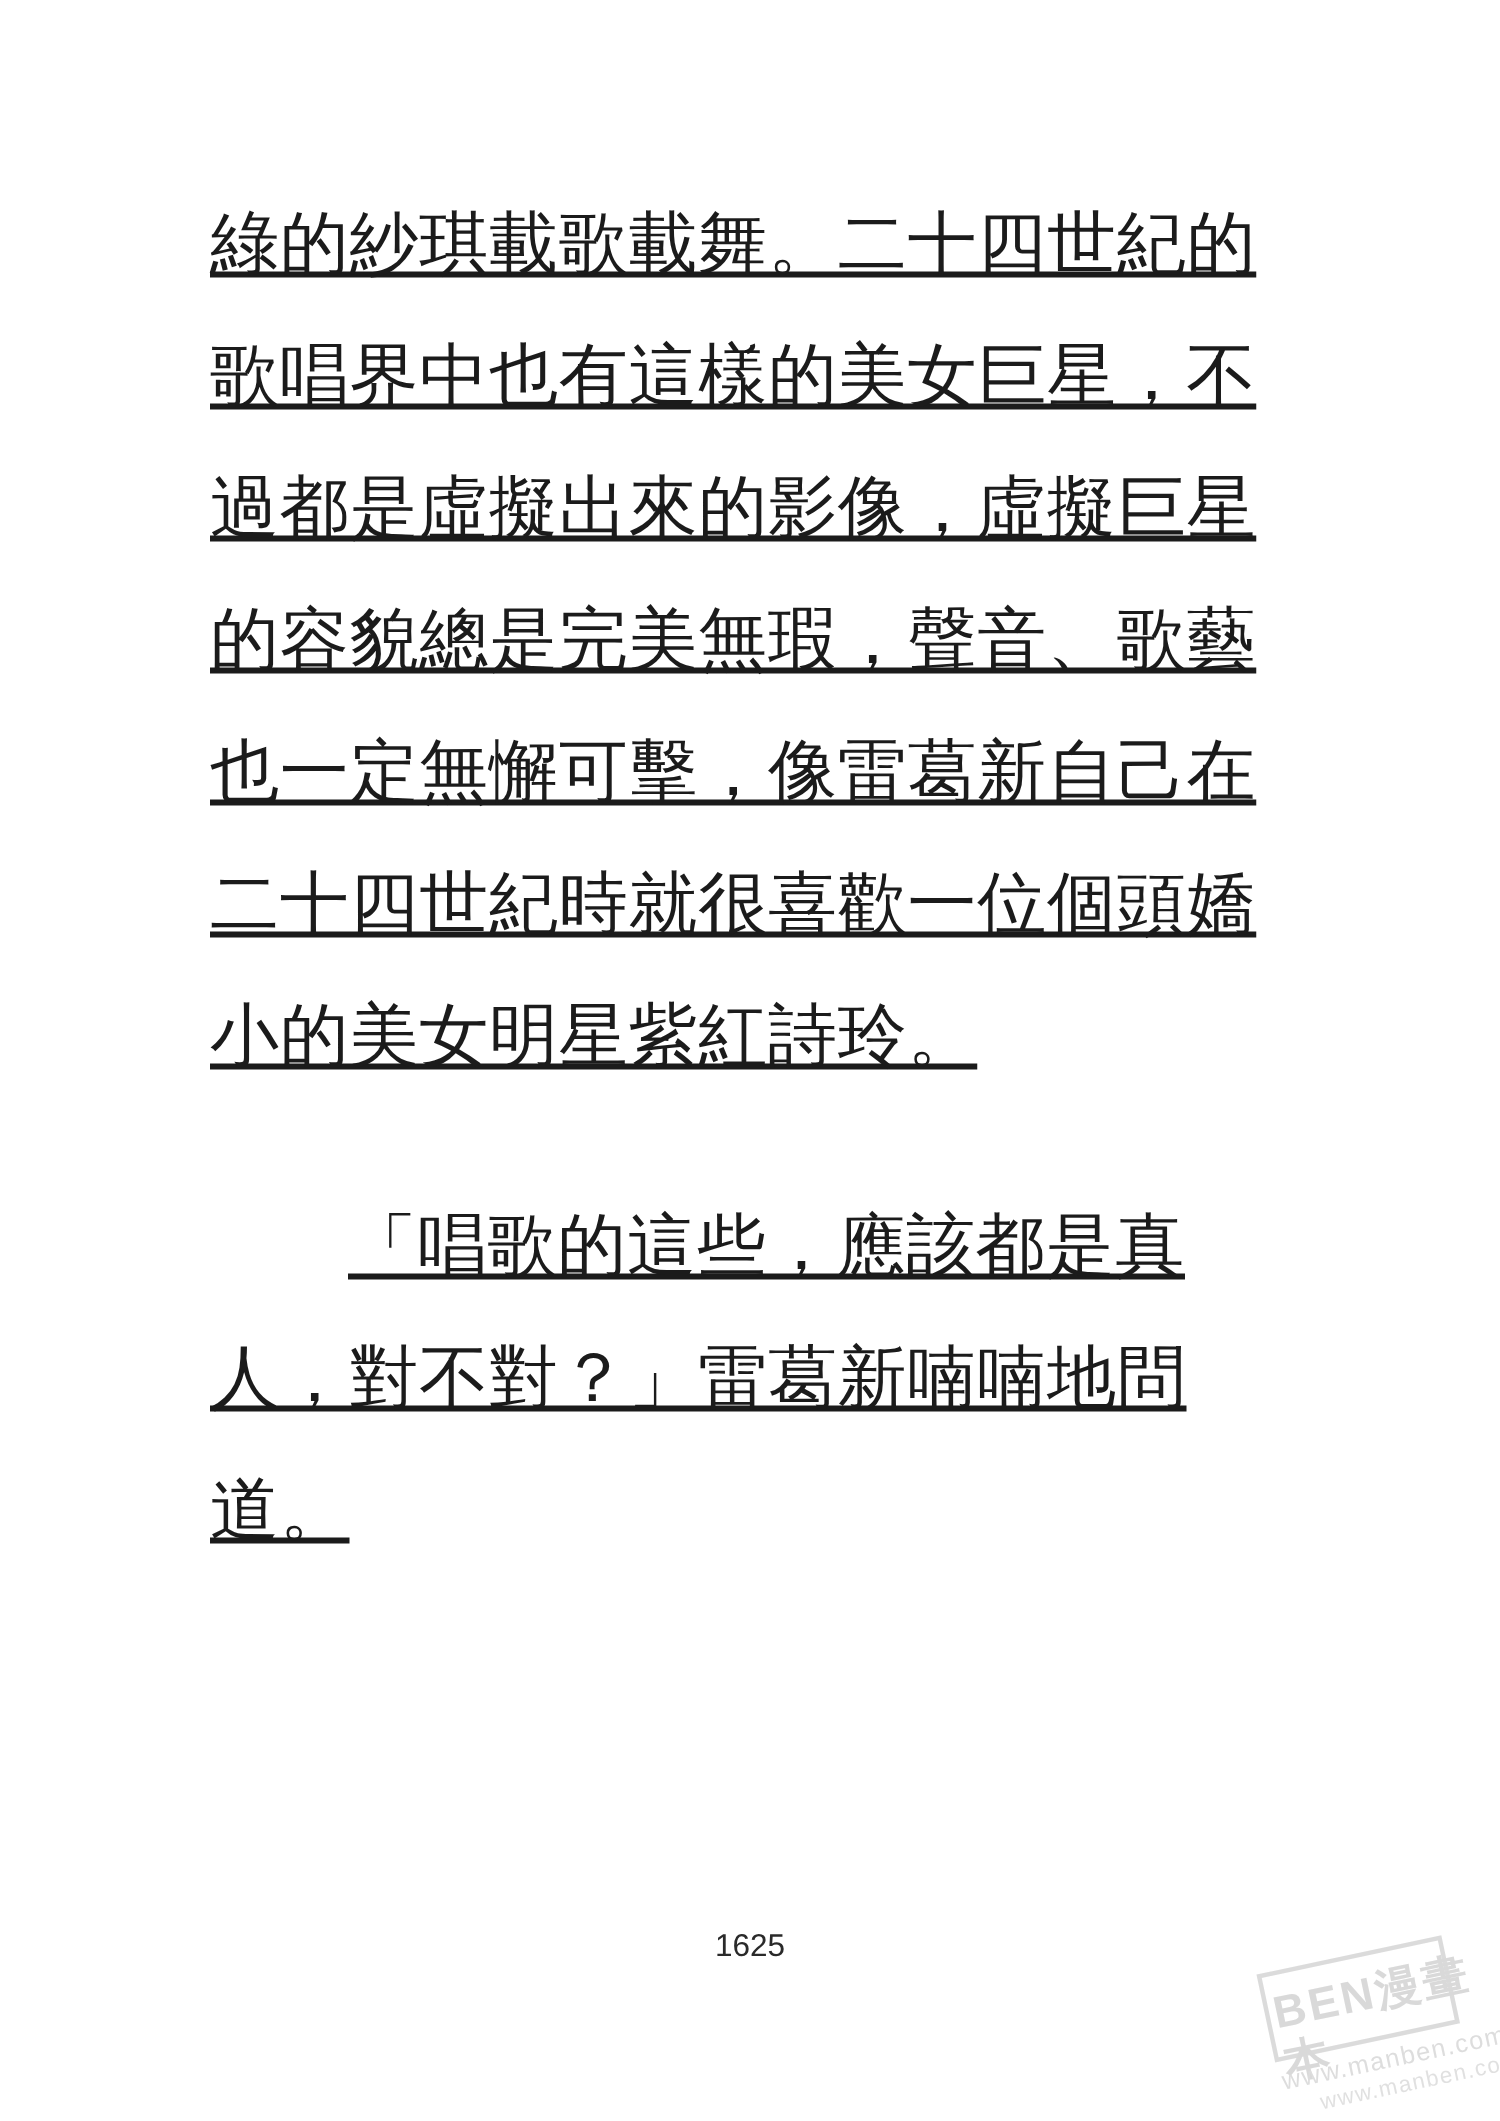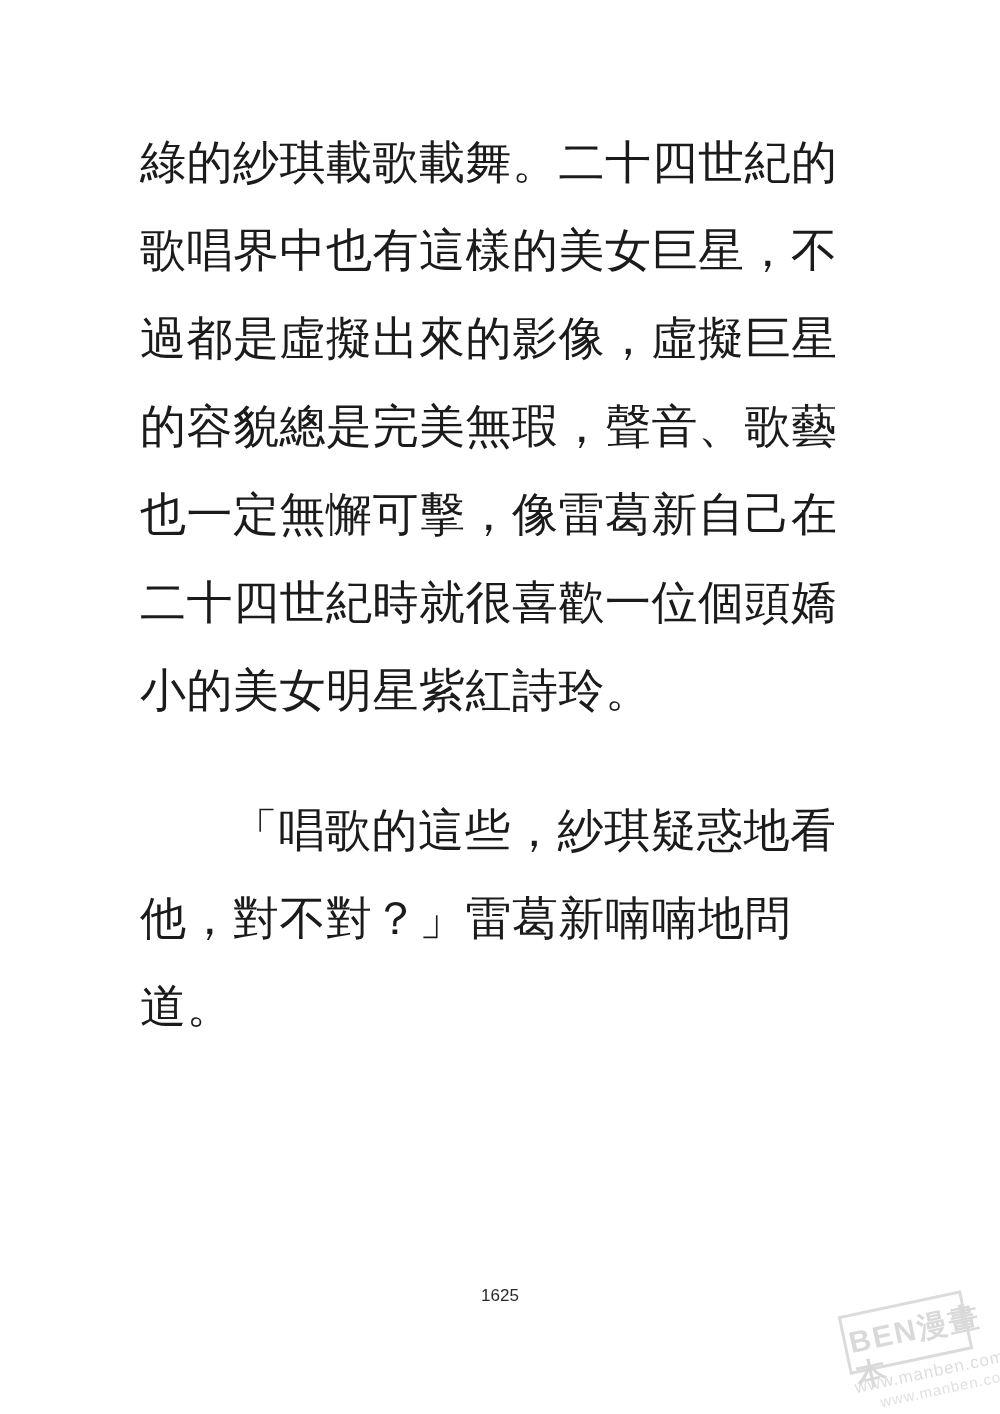--- a/index.html
+++ b/index.html
@@ -29,31 +29,32 @@
   }
   .para {
     margin: 0 0 52px 0;
     font-size: 46px;
     line-height: 88px;
     color: #1b1b1b;
     letter-spacing: 0.5px;
     text-align: left;
     font-family: "Liberation Sans", sans-serif;
     white-space: pre-wrap;
+    text-decoration: underline;
   }
   .para.indent {
     text-indent: 92px;
   }
   .page-number {
     position: absolute;
     left: 0;
     right: 0;
     top: 1286px;
     text-align: center;
-    font-size: 17px;
+    font-size: 21px;
     color: #2a2a2a;
     font-family: "Liberation Sans", sans-serif;
   }
   .watermark {
     position: absolute;
     right: 10px;
     bottom: 8px;
     width: 150px;
     height: 115px;
     opacity: 0.5;
@@ -99,21 +100,21 @@
     font-family: "Liberation Sans", sans-serif;
   }
 </style>
 </head>
 <body>
 
 <div class="page">
 
   <div class="text-body">
     <p class="para">綠的紗琪載歌載舞。二十四世紀的歌唱界中也有這樣的美女巨星，不過都是虛擬出來的影像，虛擬巨星的容貌總是完美無瑕，聲音、歌藝也一定無懈可擊，像雷葛新自己在二十四世紀時就很喜歡一位個頭嬌小的美女明星紫紅詩玲。</p>
-    <p class="para indent">「唱歌的這些，紗琪疑惑地看他，對不對？」雷葛新喃喃地問道。</p>
+    <p class="para indent">「唱歌的這些，應該都是真人，對不對？」雷葛新喃喃地問道。</p>
   </div>
 
   <div class="page-number">1625</div>
 
   <div class="watermark">
     <div class="wm-box"></div>
     <div class="wm-text">BEN漫畫本</div>
     <div class="wm-url">www.manben.com</div>
     <div class="wm-url2">www.manben.com</div>
   </div>

